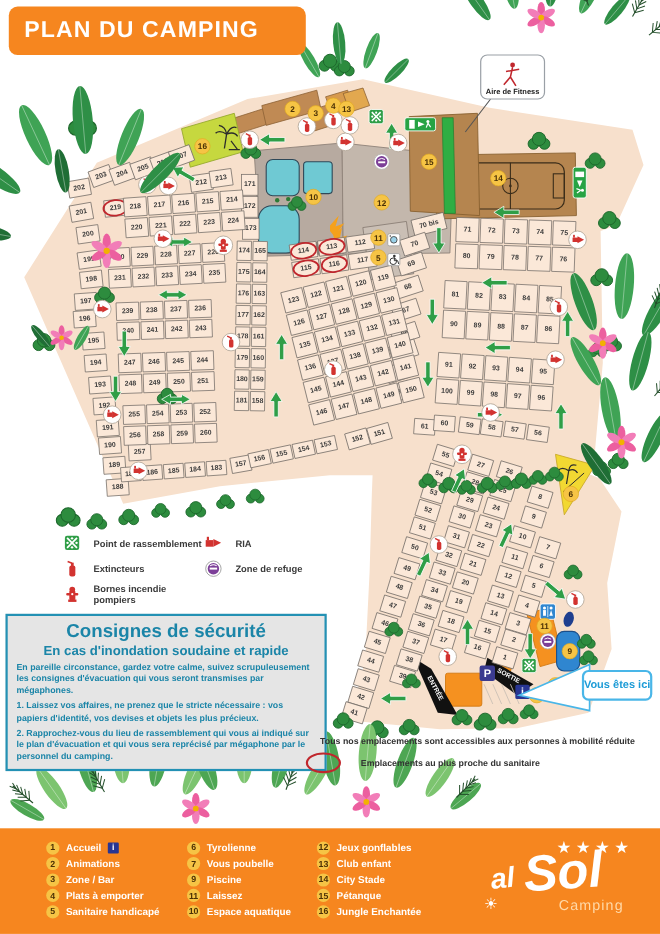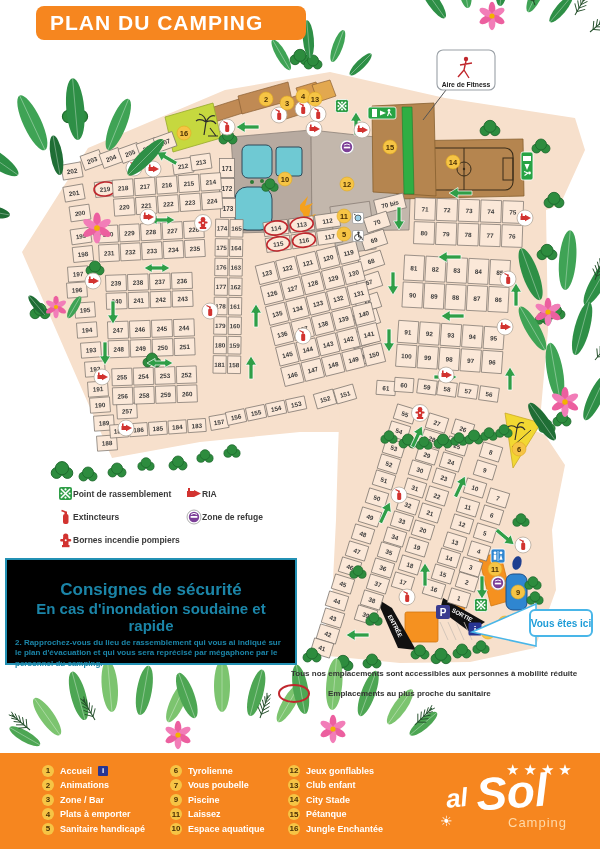--- a/index.html
+++ b/index.html
@@ -1,30 +1,30 @@
 <!DOCTYPE html>
 <html><head>
 <meta charset="utf-8">
 <style>
   html,body{margin:0;padding:0;background:#e8e8e8;}
   #page{position:relative;width:600px;height:849px;background:#ffffff;overflow:hidden;
         font-family:"Liberation Sans",sans-serif;}
   #map{position:absolute;left:0;top:0;}
   .ov{position:absolute;}
-  #title-bar{left:8px;top:6px;width:270px;height:34px;background:#F6861F;border-radius:8px;
-             display:flex;align-items:center;padding-left:14px;box-sizing:border-box;margin-left:28px;}
+  #title-bar{left:8px;top:6px;width:270px;height:44px;background:#F6861F;border-radius:8px;
+             display:flex;align-items:center;padding-left:14px;box-sizing:border-box;}
   #title-bar span{color:#fff;font-weight:bold;font-size:21px;letter-spacing:1px;}
   #map-legend{left:58px;top:482px;width:300px;display:grid;grid-template-columns:128px 172px;
               grid-auto-rows:23px;align-items:center;font-size:8.5px;color:#3a3a3a;font-weight:bold;}
-  .leg-row{display:flex;align-items:center;gap:0;}
+  .leg-row{display:flex;align-items:center;gap:12px;}
   .leg-row svg{flex:0 0 auto;}
-  #safety-box{left:5px;top:558px;width:292px;height:107px;border:2px solid #2391b4;background:#000000;
-              box-sizing:border-box;padding:20px 8px;color:#1b85a8;}
+  #safety-box{left:5px;top:558px;width:292px;height:143px;border:2px solid #2391b4;background:#e5e5e5;
+              box-sizing:border-box;padding:4px 8px;color:#1b85a8;}
   #safety-box h1{margin:0;font-size:17px;text-align:center;color:#1b85a8;}
-  #safety-box h2{margin:0;font-size:15px;text-align:center;}
+  #safety-box h2{margin:0;font-size:12px;text-align:center;}
   #safety-box p{margin:4px 0 0 0;font-size:8px;font-weight:bold;line-height:1.3;}
   .note{font-size:8px;font-weight:bold;color:#333;}
   #note-access{left:267px;top:669px;width:320px;margin-left:24px;}
   #note-sanit{left:328px;top:689px;}
   #sanit-ellipse{left:278px;top:684px;width:28px;height:15px;border:2px solid #c0272d;border-radius:50%;}
   #bottom-band{left:0;top:753px;width:600px;height:96px;background:#F6861F;}
   #facil-cols{position:absolute;left:42px;top:12px;display:flex;gap:0;}
   .fcol{width:128px;display:flex;flex-direction:column;gap:3.5px;}
   .fcol.c2{width:118px;}
   .frow{display:flex;align-items:center;gap:6px;height:11px;}
@@ -2077,20 +2077,22 @@
           <rect x="2.2" y="7" width="11" height="2.4" rx="1" fill="#d23330"></rect>
           <circle cx="7.7" cy="8.2" r="1" fill="#fff"></circle>
         </svg>
       <span>Bornes incendie pompiers</span>
     </div>
   </div>
 
   <div class="ov" id="safety-box">
     <h1>Consignes de sécurité</h1>
     <h2>En cas d'inondation soudaine et rapide</h2>
+    <p>En pareille circonstance, gardez votre calme, suivez scrupuleusement les consignes d'évacuation qui vous seront transmises par mégaphones.</p>
+    <p>1. Laissez vos affaires, ne prenez que le stricte nécessaire : vos papiers d'identité, vos devises et objets les plus précieux.</p>
     <p>2. Rapprochez-vous du lieu de rassemblement qui vous ai indiqué sur le plan d'évacuation et qui vous sera reprécisé par mégaphone par le personnel du camping.</p>
   </div>
 
   <div class="ov note" id="note-access">Tous nos emplacements sont accessibles aux personnes à mobilité réduite</div>
   <div class="ov" id="sanit-ellipse"></div>
   <div class="ov note" id="note-sanit">Emplacements au plus proche du sanitaire</div>
 
   <div class="ov" id="bottom-band">
     <div id="facil-cols">
       <div class="fcol c1" id="fcol1">

